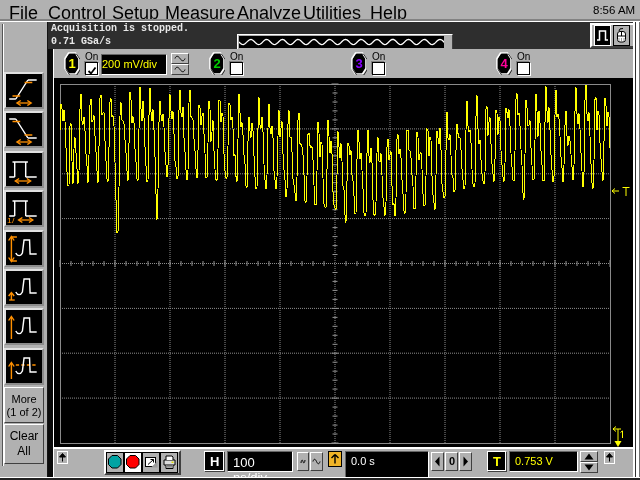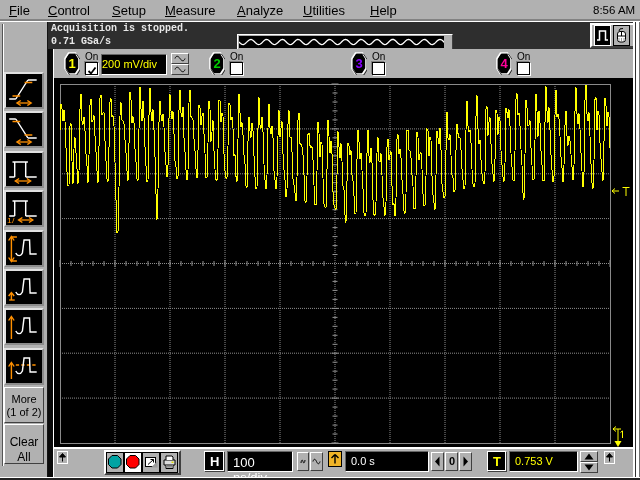--- a/index.html
+++ b/index.html
@@ -1,17 +1,17 @@
 <!DOCTYPE html>
 <html><head><meta charset="utf-8"><style>
 * { margin:0; padding:0; box-sizing:border-box; }
 body { width:640px; height:480px; background:#b1b1b1; font-family:"Liberation Sans",sans-serif; overflow:hidden; position:relative; transform:translateZ(0); }
 .abs { position:absolute; }
 .raised { border-top:1px solid #fff; border-left:1px solid #fff; border-right:1px solid #404040; border-bottom:1px solid #404040; background:#b1b1b1; }
-.menu { position:absolute; top:3px; font-size:13px; color:#000; }
+.menu { position:absolute; top:3px; font-size:18px; color:#000; }
 .menu u { text-decoration:underline; }
 .tbtn { position:absolute; left:4px; width:40px; height:37px; background:#000; border:2px outset #e0e0e0; }
 .tbtn svg path { stroke-width:1.3; }
 .field { position:absolute; background:#000; border-top:1px solid #666; border-left:1px solid #666; border-right:1px solid #fff; border-bottom:1px solid #fff; }
 .sbtn { position:absolute; background:#b1b1b1; border-top:1px solid #fff; border-left:1px solid #fff; border-right:1px solid #404040; border-bottom:1px solid #404040; }
 .sbtn svg, .abs svg { position:absolute; left:0; top:0; display:block; }
 </style></head><body>
 
 <div class="menu" style="left:9px"><u>F</u>ile</div>
 <div class="menu" style="left:48px"><u>C</u>ontrol</div>
@@ -276,21 +276,21 @@
 <div class="sbtn" style="left:310px;top:452px;width:13px;height:19px">
     <svg width="11" height="17">
       <path d="M2,8.5 C2.8,5.5 4.2,5.5 5.5,8.5 S8.2,11.5 9,8.5" stroke="#000" fill="none"></path>
     </svg>
   </div>
 <div class="abs" style="left:328px;top:451px;width:14px;height:16px;background:#f0b428;border:1px solid #000">
     <svg width="12" height="14">
       <path d="M6,2.5 v9 M6,2.5 l-3.5,3.5 M6,2.5 l3.5,3.5" stroke="#000" stroke-width="1.4" fill="none"></path>
     </svg>
   </div>
-<div class="field" style="left:345px;top:451px;width:84px;height:21px">
+<div class="field" style="left:345px;top:451px;width:84px;height:28px">
     <span style="position:absolute;left:5px;top:3px;font-size:11px;color:#fff">0.0 s</span>
   </div>
 <div class="sbtn" style="left:431px;top:452px;width:13px;height:19px">
     <svg width="11" height="17">
       <path d="M7.5,3.5 L3,8.5 L7.5,13.5 z" fill="#000"></path>
     </svg>
   </div>
 <div class="sbtn" style="left:445px;top:452px;width:13px;height:19px">
     <span style="position:absolute;left:3px;top:2px;font-size:11px;font-weight:bold;color:#000">0</span>
   </div>
@@ -379,21 +379,21 @@
   </div>
 <div class="tbtn" style="top:348px">
 <svg width="33" height="31" viewBox="0 0 30 31" style="position:absolute;left:1px;top:1px" preserveAspectRatio="none">
       <path d="M4,28 v-16" stroke="#ff9000" fill="none"></path>
       <path d="M1.5,15.5 L4,11.5 l2.5,4" stroke="#ff9000" fill="none"></path>
 <path d="M8,14 h20" stroke="#ff9000" stroke-dasharray="3 2" fill="none"></path>
       <path d="M8,20 c1.5,3.5 4.5,3.5 6,0 l1.5,-13 h5 l0.5,14 h6" stroke="#fff" fill="none"></path>
     </svg>
   </div>
 <div class="abs raised" style="left:4px;top:387px;width:40px;height:36px;text-align:center;font-size:11px;color:#000;line-height:1.2;padding-top:5px">More<br>(1 of 2)</div>
-<div class="abs raised" style="left:4px;top:424px;width:40px;height:40px;text-align:center;font-size:12px;color:#000;line-height:1.25;padding-top:10px">Clear<br>All</div>
+<div class="abs raised" style="left:4px;top:424px;width:40px;height:40px;text-align:center;font-size:12px;color:#000;line-height:1.25;padding-top:4px">Clear<br>All</div>
 
 <div class="abs" style="left:47px;top:22px;width:1px;height:455px;background:#141414"></div>
 <div class="abs" style="left:48px;top:49px;width:5px;height:428px;background:#0a0a0a"></div>
 <div class="abs" style="left:53px;top:49px;width:1px;height:428px;background:#fff"></div>
 <div class="abs" style="left:53px;top:447px;width:580px;height:2px;background:#fff"></div>
 
 <div class="abs" style="left:633px;top:22px;width:2px;height:455px;background:#fff"></div>
 <div class="abs" style="left:635px;top:22px;width:1px;height:455px;background:#303030"></div>
 <div class="abs" style="left:636px;top:22px;width:3px;height:455px;background:#fff"></div>
 <div class="abs" style="left:639px;top:22px;width:1px;height:455px;background:#707070"></div>

